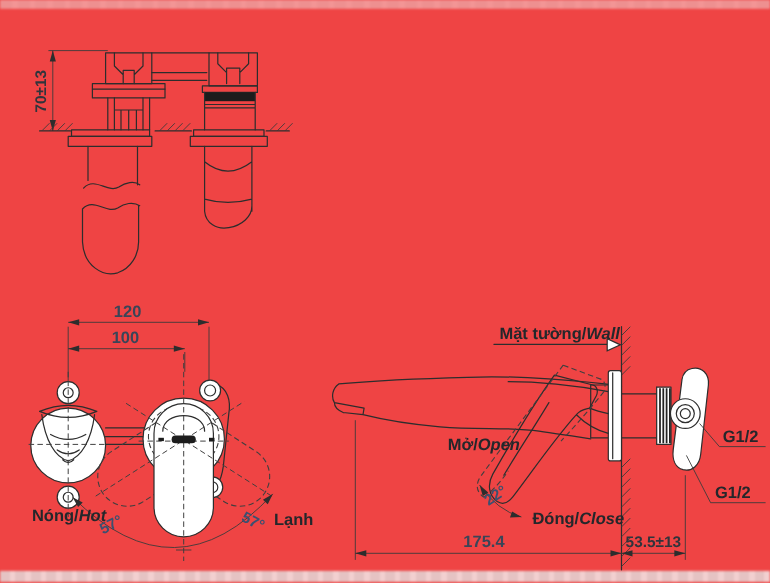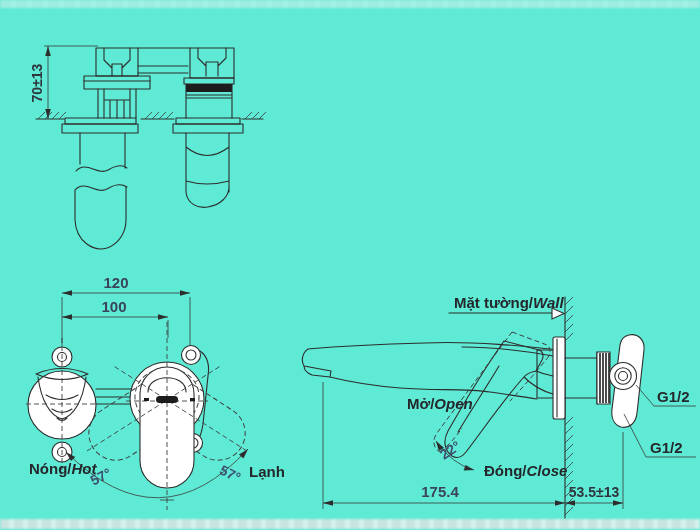--- a/index.html
+++ b/index.html
@@ -1,16 +1,16 @@
 <!DOCTYPE html>
 <html><head>
 <meta charset="utf-8">
 <style>
   html,body{margin:0;padding:0;background:#fff;}
-  .stage{position:relative;width:700px;height:530px;background:#5eead4;overflow:hidden;
+  .stage{position:relative;width:700px;height:530px;background:#ef4444;overflow:hidden;
          font-family:"Liberation Sans","DejaVu Sans",sans-serif;}
   svg{position:absolute;left:0;top:0;}
   
   .ln{stroke:#2d2d2d;stroke-width:1.1;fill:none;stroke-linecap:round;stroke-linejoin:round;}
   .lnw{stroke:#2d2d2d;stroke-width:1.1;fill:#ffffff;stroke-linejoin:round;}
   .thin{stroke:#3a3a3a;stroke-width:0.8;fill:none;}
   .dash{stroke:#3f3f3f;stroke-width:0.9;fill:none;stroke-dasharray:5 3;}
   .dashw{stroke:#3f3f3f;stroke-width:1;fill:none;stroke-dasharray:5 3;stroke-linejoin:round;}
   .dark{fill:#1c1c1c;stroke:none;}
   .arw{fill:#2d2d2d;stroke:none;}

